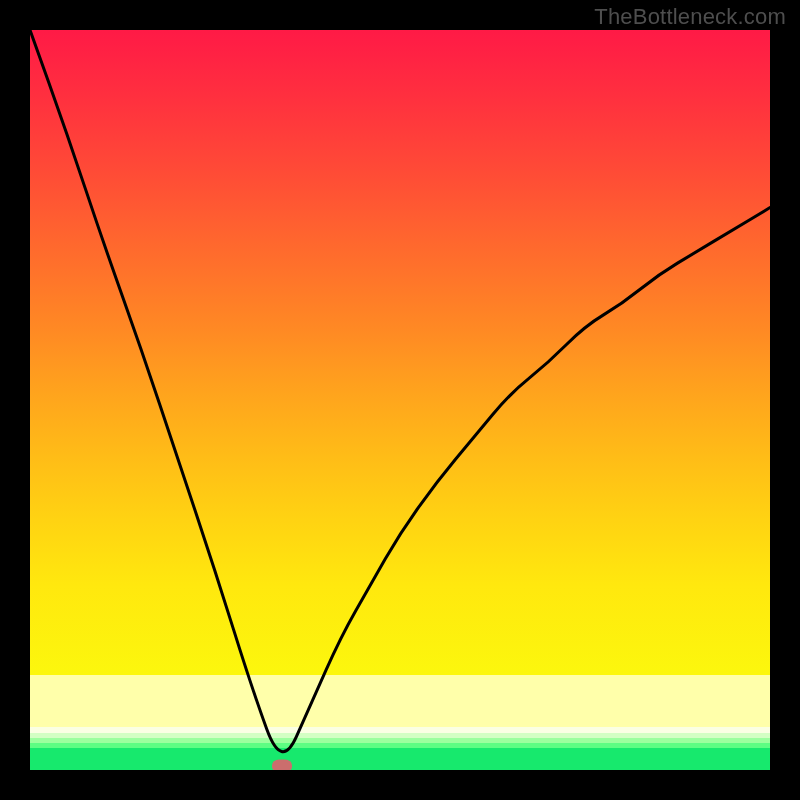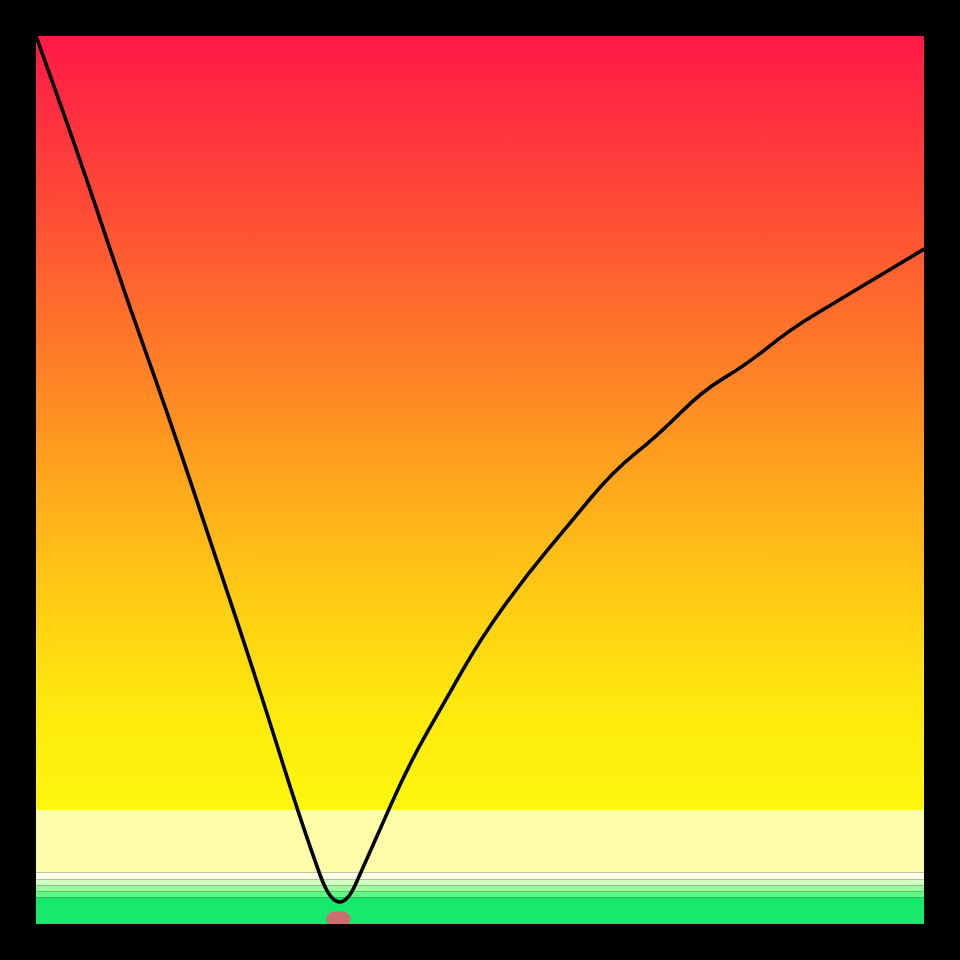--- a/index.html
+++ b/index.html
@@ -95,20 +95,21 @@
   }
   svg.curve {
     position: absolute;
     inset: 0;
   }
 </style>
 </head>
 <body>
 
 <div class="frame">
+  <div class="watermark">TheBottleneck.com</div>
 
   <div class="plot">
     <div class="gradient">
       <div class="grad-top"></div>
       <div class="band-paleyellow"></div>
       <div class="band-white"></div>
       <div class="band-pale"></div>
       <div class="band-lightgreen"></div>
       <div class="band-green1"></div>
       <div class="band-green2"></div>

